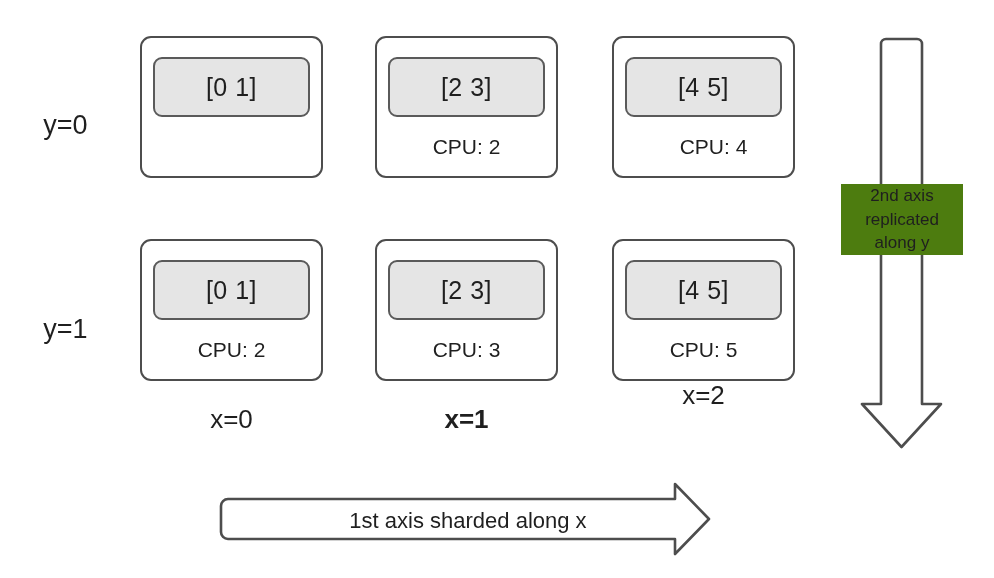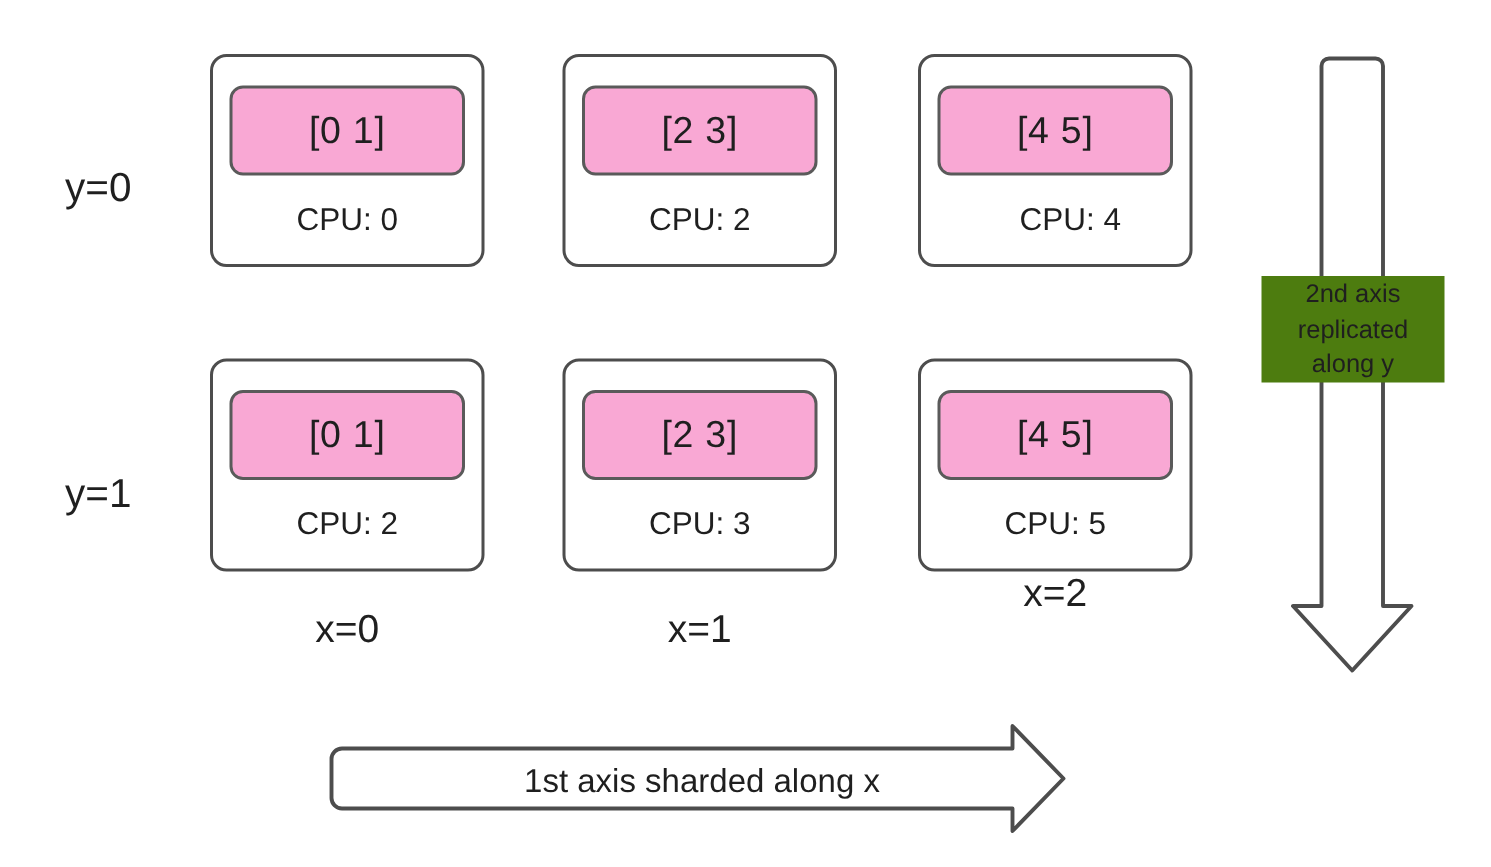--- a/index.html
+++ b/index.html
@@ -26,21 +26,21 @@
     box-sizing: border-box;
     border: 2.6px solid #4d4d4d;
     border-radius: 11px;
     background: #ffffff;
   }
   .chip {
     position: absolute;
     box-sizing: border-box;
     border: 2.6px solid #5a5a5a;
     border-radius: 9px;
-    background: #f9a8d4;
+    background: #e5e5e5;
     display: flex;
     align-items: center;
     justify-content: center;
   }
   .chip-label {
     font-size: 25px;
     color: #1f1f1f;
     letter-spacing: 0.5px;
     line-height: 1;
     white-space: nowrap;
@@ -110,21 +110,20 @@
 
 <div id="canvas">
 
   <div class="row-label" style="left:13px; top:110px; width:105px;">y=0</div>
   <div class="row-label" style="left:13px; top:314px; width:105px;">y=1</div>
 
   <div class="device-card" style="left:140px; top:36px; width:183px; height:142px;">
     <div class="chip" style="left:11px; top:19px; width:157px; height:60px;">
       <span class="chip-label">[0 1]</span>
     </div>
-    <div class="cpu-label" style="top:97px;">CPU: 0</div>
   </div>
 
   <div class="device-card" style="left:375px; top:36px; width:183px; height:142px;">
     <div class="chip" style="left:11px; top:19px; width:157px; height:60px;">
       <span class="chip-label">[2 3]</span>
     </div>
     <div class="cpu-label" style="top:97px;">CPU: 2</div>
   </div>
 
   <div class="device-card" style="left:612px; top:36px; width:183px; height:142px;">
@@ -149,21 +148,21 @@
   </div>
 
   <div class="device-card" style="left:612px; top:239px; width:183px; height:142px;">
     <div class="chip" style="left:11px; top:19px; width:157px; height:60px;">
       <span class="chip-label">[4 5]</span>
     </div>
     <div class="cpu-label" style="top:97px;">CPU: 5</div>
   </div>
 
   <div class="col-label" style="left:140px; top:404px; width:183px;">x=0</div>
-  <div class="col-label" style="left:375px; top:404px; width:183px;">x=1</div>
+  <div class="col-label" style="left:375px; top:404px; width:183px;font-weight:bold;">x=1</div>
   <div class="col-label" style="left:612px; top:380px; width:183px;">x=2</div>
 
   <svg class="arrow-svg" viewBox="0 0 994 578">
 
     <path class="arrow-shape" d="M 886 39
              L 917 39
              A 5 5 0 0 1 922 44
              L 922 404
              L 941 404
              L 901.5 447

